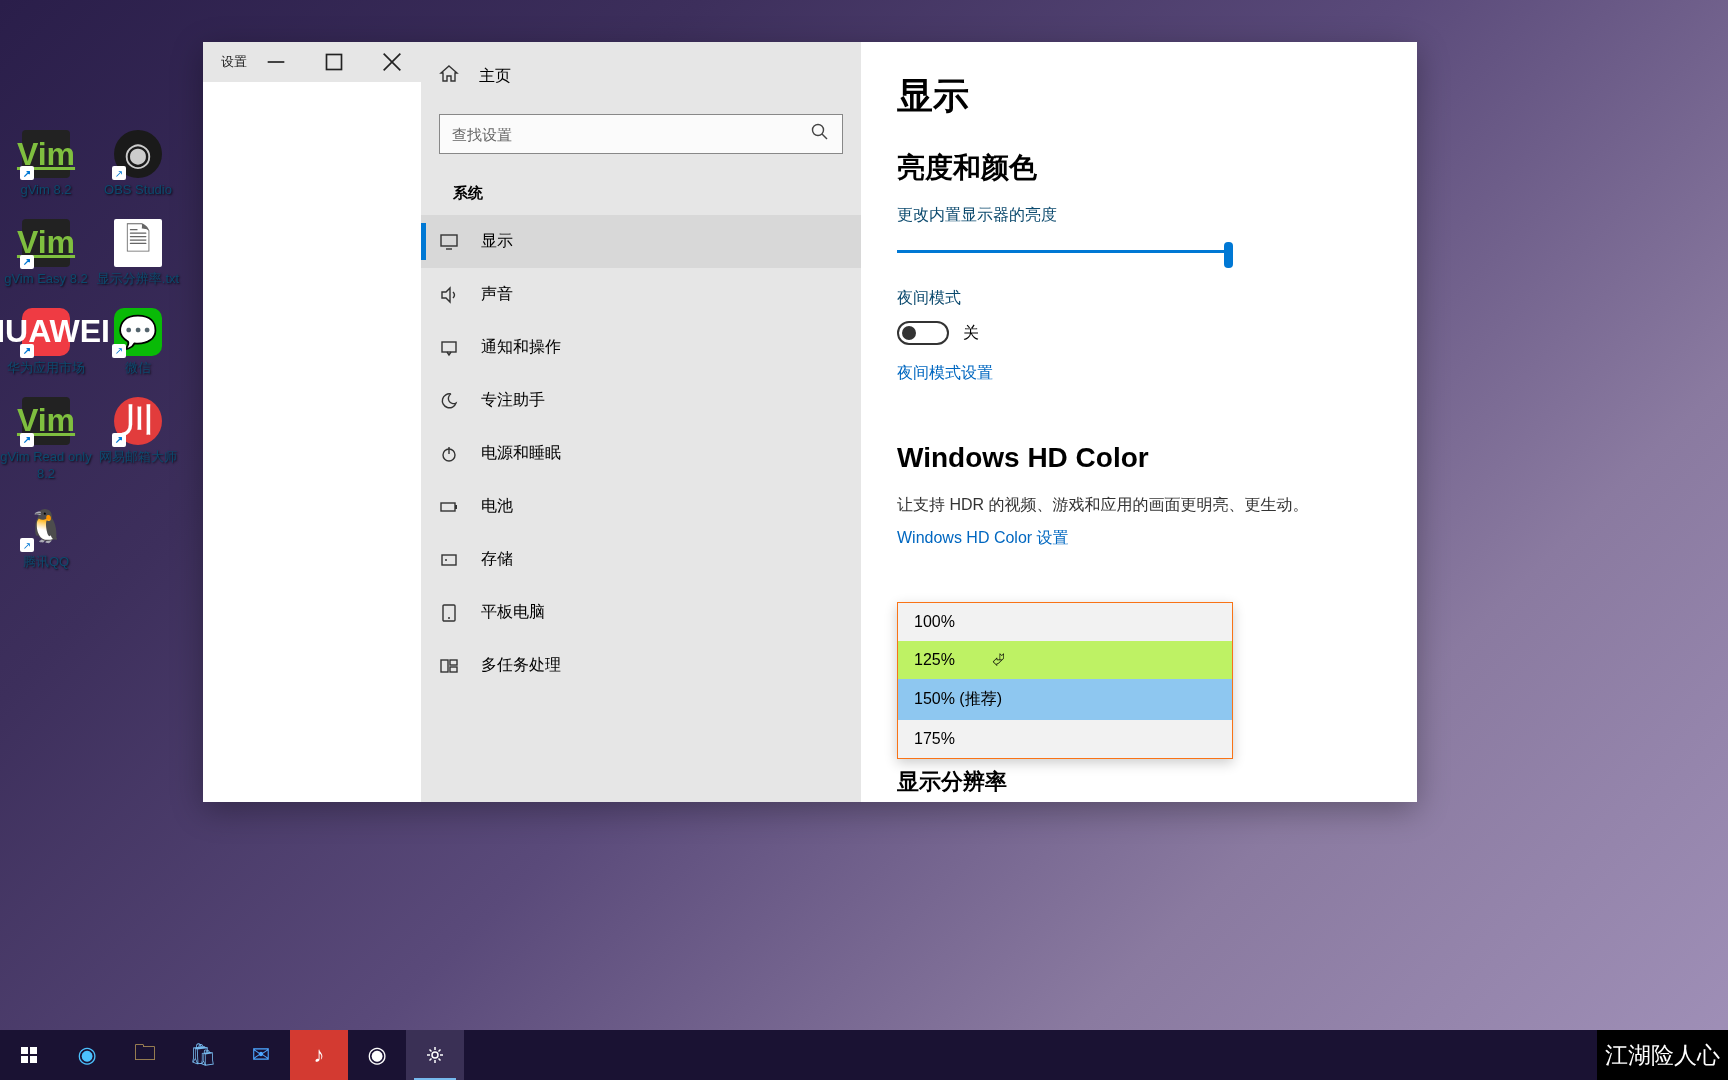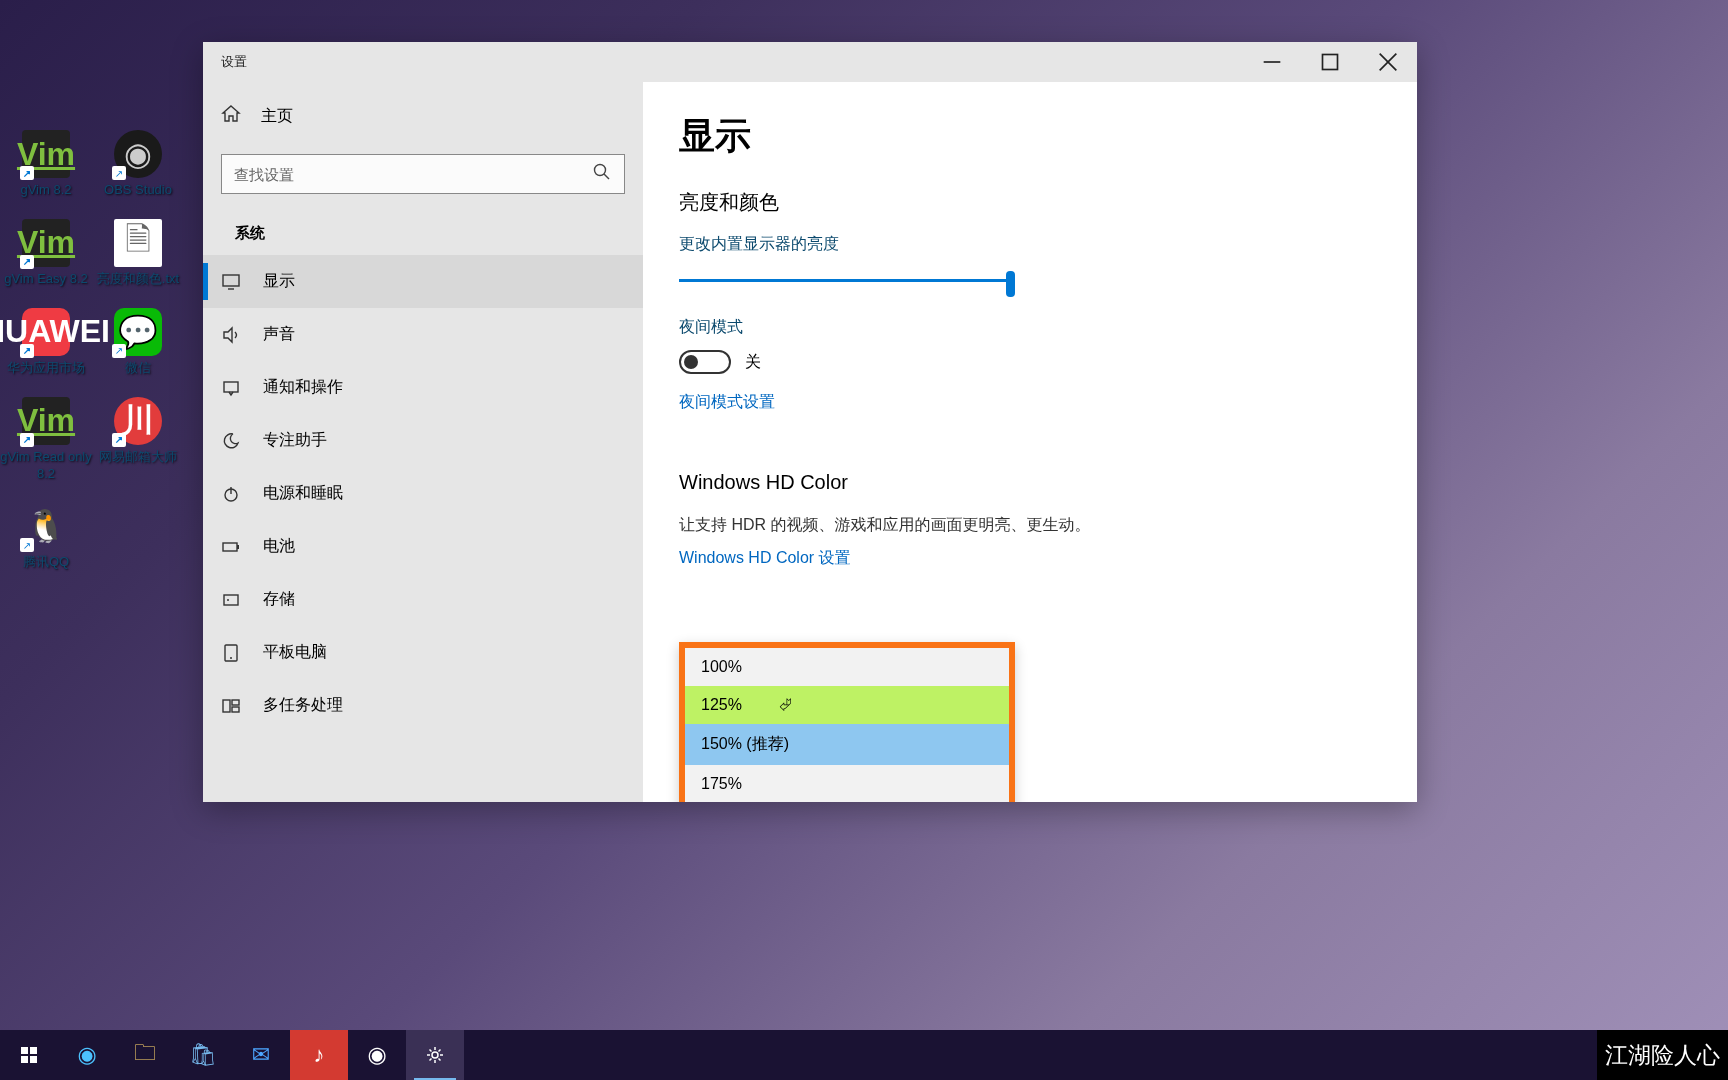--- a/index.html
+++ b/index.html
@@ -14,21 +14,21 @@
 .ico-vim { background: #222; color: #7FBF3F; font-weight: bold; font-size: 18px; border-radius: 4px; text-decoration: underline; }
 .ico-obs { background: #1a1a1a; border-radius: 50%; color: #ccc; }
 .ico-txt { background: #fff; color: #666; font-size: 24px; border-radius: 2px; }
 .ico-huawei { background: #ef3b43; color: #fff; font-size: 12px; border-radius: 10px; font-weight: bold; }
 .ico-wechat { background: #09ba07; border-radius: 10px; color: #fff; }
 .ico-netease { background: #e23c3c; border-radius: 50%; color: #fff; font-size: 20px; font-weight: bold; }
 .ico-qq { color: #fff; font-size: 36px; }
 .shortcut-arrow { position: absolute; bottom: -2px; left: -2px; width: 14px; height: 14px; background: #fff; color: #0078d4; font-size: 10px; display:flex; align-items:center; justify-content:center; border-radius: 2px; }
 
 
-.settings-window { position: absolute; left: 203px; top: 42px; width: 1214px; height: 760px; background: #fff; box-shadow: 0 8px 30px rgba(0,0,0,0.3); display: flex; flex-direction: column; }
+.settings-window { position: absolute; left: 203px; top: 42px; width: 1214px; height: 760px; background: #fff; box-shadow: 0 8px 30px rgba(0,0,0,0.3); display: flex; flex-direction: row; }
 .titlebar { height: 40px; display: flex; align-items: center; padding-left: 18px; background: #e6e6e6; }
 .titlebar .title { font-size: 13px; color: #222; flex: 1; }
 .win-btns { display: flex; }
 .win-btn { width: 58px; height: 40px; display: flex; align-items: center; justify-content: center; cursor: pointer; color: #222; }
 
 .settings-body { flex: 1; display: flex; overflow: hidden; }
 
 
 .sidebar { width: 440px; background: #e6e6e6; padding-top: 10px; overflow-y: auto; }
 .sidebar-home { display: flex; align-items: center; padding: 12px 18px; font-size: 16px; cursor: pointer; }
@@ -39,34 +39,34 @@
 .search-box .sicn { color: #444; }
 .sidebar-header { padding: 16px 32px 12px; font-size: 15px; font-weight: 600; }
 .sidebar-item { display: flex; align-items: center; padding: 16px 18px; font-size: 16px; cursor: pointer; position: relative; }
 .sidebar-item.active { background: #d8d8d8; }
 .sidebar-item.active::before { content: ''; position: absolute; left: 0; top: 8px; bottom: 8px; width: 5px; background: #0078d4; }
 .sidebar-item .icn { width: 24px; margin-right: 18px; color: #333; display: inline-flex; }
 
 
 .content { flex: 1; background: #fff; padding: 30px 36px; overflow-y: auto; position: relative; }
 .content h1 { font-size: 36px; font-weight: 600; margin-bottom: 28px; }
-.content h2 { font-size: 20px; font-weight: 400; margin-bottom: 18px; }
+.content h2 { font-size: 28px; font-weight: 700; margin-bottom: 18px; }
 .label { font-size: 16px; color: #0c4a6e; margin-bottom: 12px; }
 .slider { width: 336px; height: 28px; position: relative; margin-bottom: 22px; }
 .slider-track { position: absolute; top: 12px; left: 0; right: 0; height: 3px; background: #0078d4; }
 .slider-thumb { position: absolute; right: 0; top: 4px; width: 9px; height: 26px; background: #0078d4; border-radius: 4px; }
 .toggle-row { display: flex; align-items: center; margin-bottom: 18px; }
 .toggle { width: 52px; height: 24px; border: 2px solid #333; border-radius: 12px; position: relative; margin-right: 14px; cursor: pointer; }
 .toggle-knob { position: absolute; left: 3px; top: 3px; width: 14px; height: 14px; background: #333; border-radius: 50%; }
 .link { color: #0067c0; font-size: 16px; cursor: pointer; margin-bottom: 30px; display: inline-block; }
 .section-gap { height: 28px; }
 .desc { font-size: 16px; color: #333; margin-bottom: 10px; line-height: 1.6; }
 
 
-.dropdown-open { position: absolute; width: 336px; background: #f2f2f2; border: 6px solid #f97316; box-shadow: 0 4px 12px rgba(0,0,0,0.2); }
+.dropdown-open { position: absolute; width: 336px; background: #f2f2f2; border: 1px solid #f97316; box-shadow: 0 4px 12px rgba(0,0,0,0.2); }
 .dropdown-option { padding: 10px 16px; font-size: 16px; cursor: pointer; }
 .dropdown-option.hover { background: #bef264; }
 .dropdown-option.selected { background: #8ec7f0; }
 .cursor-ptr { position: absolute; font-size: 16px; color: #000; pointer-events: none; }
 
 .truncated { font-size: 22px; font-weight: 600; margin-top: 18px; }
 
 
 .taskbar { position: absolute; bottom: 0; left: 0; right: 0; height: 50px; background: #1a1233; display: flex; align-items: center; }
 .tb-item { width: 58px; height: 50px; display: flex; align-items: center; justify-content: center; cursor: pointer; font-size: 22px; color: #fff; position: relative; }
@@ -93,21 +93,21 @@
         <div class="lbl">OBS Studio</div>
       </div>
   </div>
   <div class="icon-row">
     <div class="desktop-icon">
         <div class="ico ico-vim">Vim<span class="shortcut-arrow">↗</span></div>
         <div class="lbl">gVim Easy 8.2</div>
       </div>
     <div class="desktop-icon">
         <div class="ico ico-txt">🗎</div>
-        <div class="lbl">亮度和颜色.txt</div>
+        <div class="lbl">显示分辨率.txt</div>
       </div>
   </div>
   <div class="icon-row">
     <div class="desktop-icon">
         <div class="ico ico-huawei">HUAWEI<span class="shortcut-arrow">↗</span></div>
         <div class="lbl">华为应用市场</div>
       </div>
     <div class="desktop-icon">
         <div class="ico ico-wechat">💬<span class="shortcut-arrow">↗</span></div>
         <div class="lbl">微信</div>

